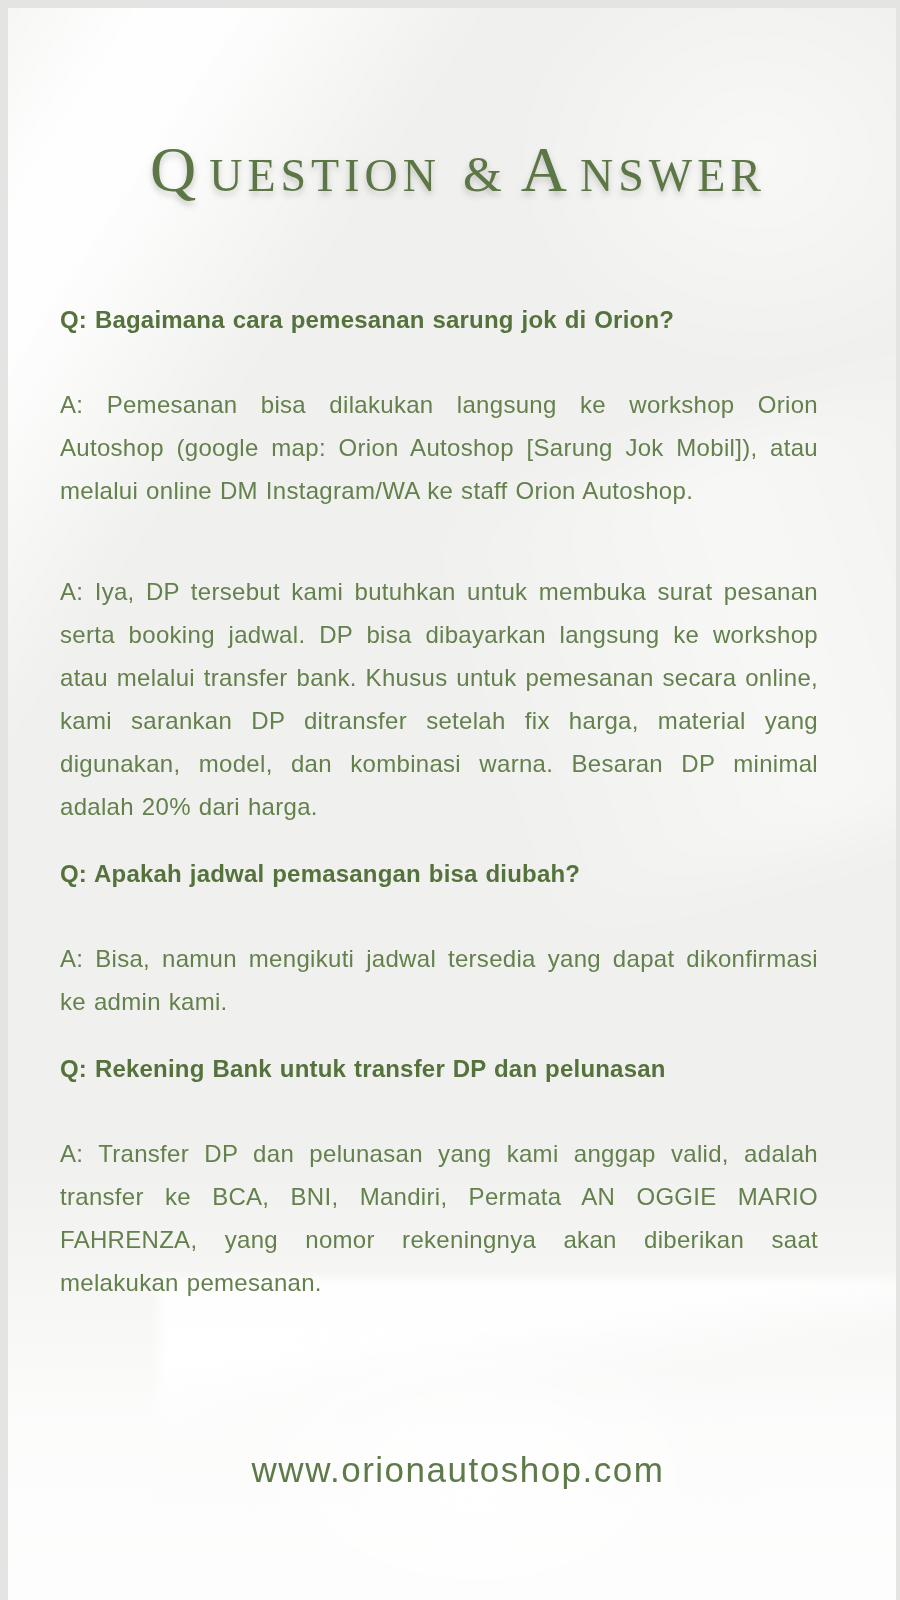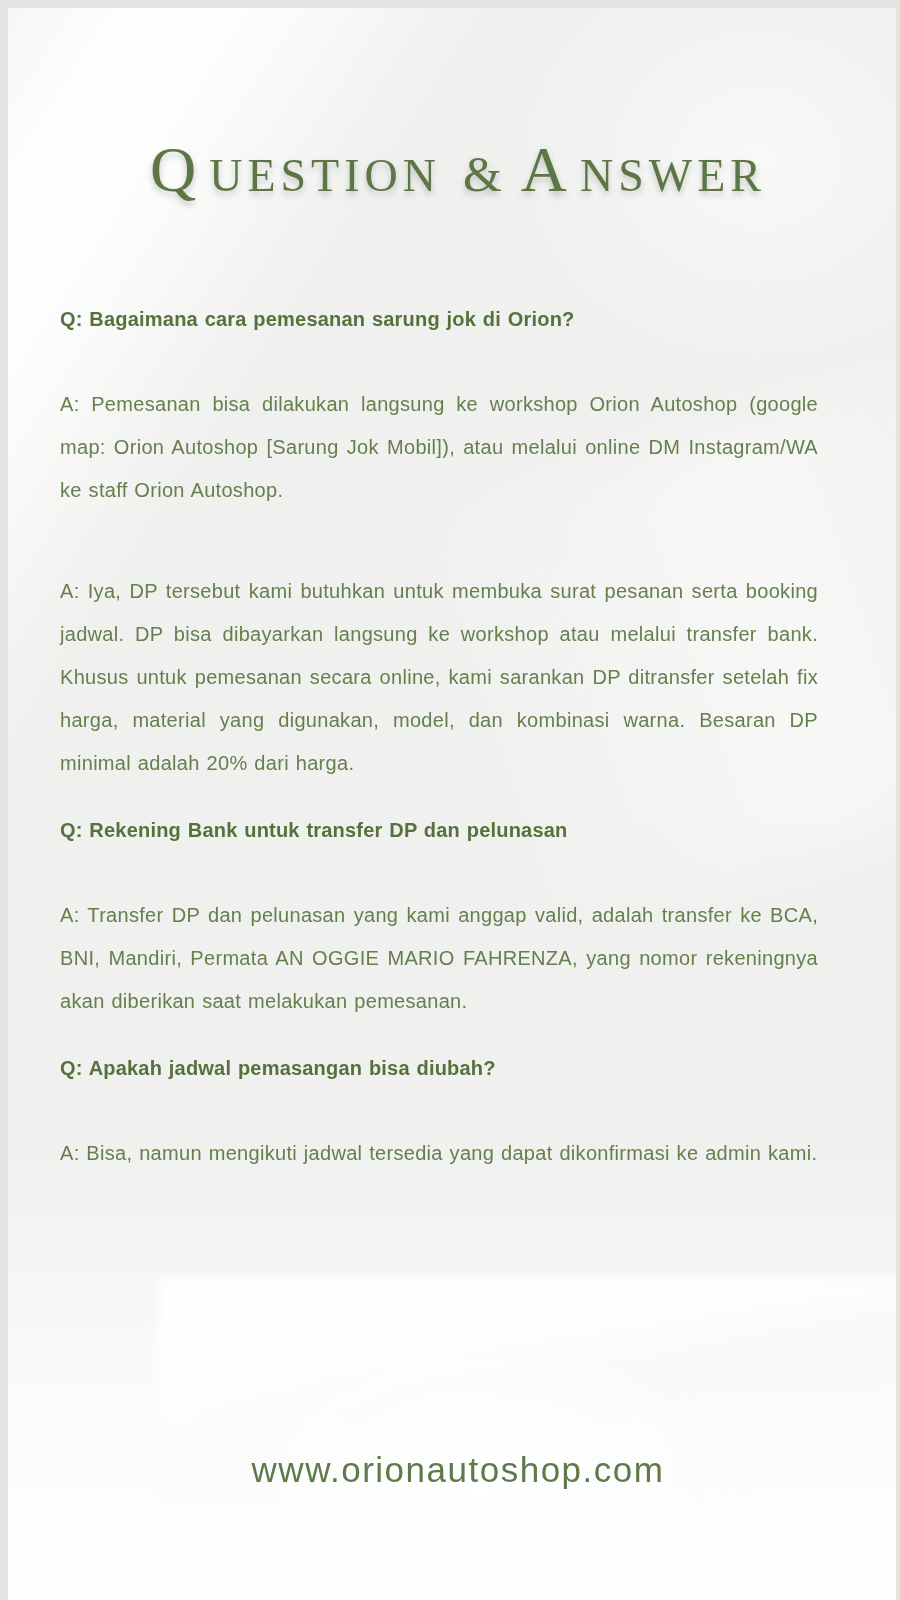--- a/index.html
+++ b/index.html
@@ -66,21 +66,21 @@
     white-space: nowrap;
   }
   .title .cap { font-size: 64px; line-height: 46px; }
   .title .amp { margin: 0 6px 0 14px; font-size: 50px; }
   
   .content {
     position: absolute;
     top: 278px; left: 40px; right: 78px;
     z-index: 2;
     color: #64804c;
-    font-size: 20px;
+    font-size: 24px;
     line-height: 43px;
     letter-spacing: 0.3px;
     word-spacing: 1px;
   }
   .faq-item + .faq-item { margin-top: 8px; }
   .question {
     font-weight: 700;
     color: #55713c;
     text-align: justify;
     letter-spacing: 0.2px;
@@ -117,26 +117,26 @@
     <div class="faq-item">
       <p class="question">Q: Bagaimana cara pemesanan sarung jok di Orion?</p>
       <p class="answer">A: Pemesanan bisa dilakukan langsung ke workshop Orion Autoshop (google map: Orion Autoshop [Sarung Jok Mobil]), atau melalui online DM Instagram/WA ke staff Orion Autoshop.</p>
     </div>
 
     <div class="faq-item">
       <p class="answer">A: Iya, DP tersebut kami butuhkan untuk membuka surat pesanan serta booking jadwal. DP bisa dibayarkan langsung ke workshop atau melalui transfer bank. Khusus untuk pemesanan secara online, kami sarankan DP ditransfer setelah fix harga, material yang digunakan, model, dan kombinasi warna. Besaran DP minimal adalah 20% dari harga.</p>
     </div>
 
     <div class="faq-item">
-      <p class="question">Q: Rekening Bank untuk transfer DP dan pelunasan</p>
-      <p class="answer">A: Transfer DP dan pelunasan yang kami anggap valid, adalah transfer ke BCA, BNI, Mandiri, Permata AN OGGIE MARIO FAHRENZA, yang nomor rekeningnya akan diberikan saat melakukan pemesanan.</p>
+      <p class="question">Q: Apakah jadwal pemasangan bisa diubah?</p>
+      <p class="answer">A: Bisa, namun mengikuti jadwal tersedia yang dapat dikonfirmasi ke admin kami.</p>
     </div>
 
     <div class="faq-item">
-      <p class="question">Q: Apakah jadwal pemasangan bisa diubah?</p>
-      <p class="answer">A: Bisa, namun mengikuti jadwal tersedia yang dapat dikonfirmasi ke admin kami.</p>
+      <p class="question">Q: Rekening Bank untuk transfer DP dan pelunasan</p>
+      <p class="answer">A: Transfer DP dan pelunasan yang kami anggap valid, adalah transfer ke BCA, BNI, Mandiri, Permata AN OGGIE MARIO FAHRENZA, yang nomor rekeningnya akan diberikan saat melakukan pemesanan.</p>
     </div>
 
   </div>
 
   <div class="footer">www.orionautoshop.com</div>
 
 </div>
 
 </body></html>

